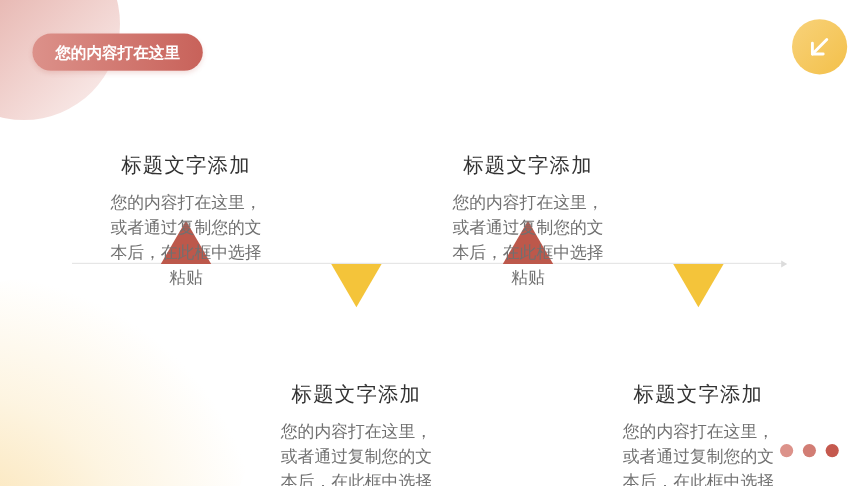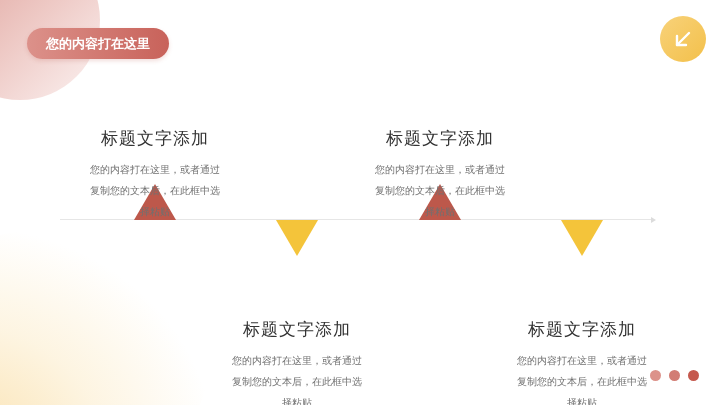--- a/index.html
+++ b/index.html
@@ -53,21 +53,21 @@
       border-left: 21px solid transparent; border-right: 21px solid transparent;
       border-top: 36px solid #f4c43a;
     }
     .block {
       position: absolute; width: 160px; text-align: center; margin-top: 47px;
     }
     .block-title {
       font-size: 17px; color: #333333; letter-spacing: 1px; line-height: 22px;
     }
     .block-body {
-      margin-top: 10px; font-size: 10px; color: #707070; line-height: 21px;
+      margin-top: 10px; font-size: 14px; color: #707070; line-height: 21px;
       padding: 0 14px;
     }
     .dots { position: absolute; left: 650px; top: 370px; display: flex; gap: 8px; }
     .dot { width: 11px; height: 11px; border-radius: 50%; }
   </style>
 </head>
 <body>
 
 <div class="deco-circle-tl"></div>
 <div class="deco-glow-bl"></div>

